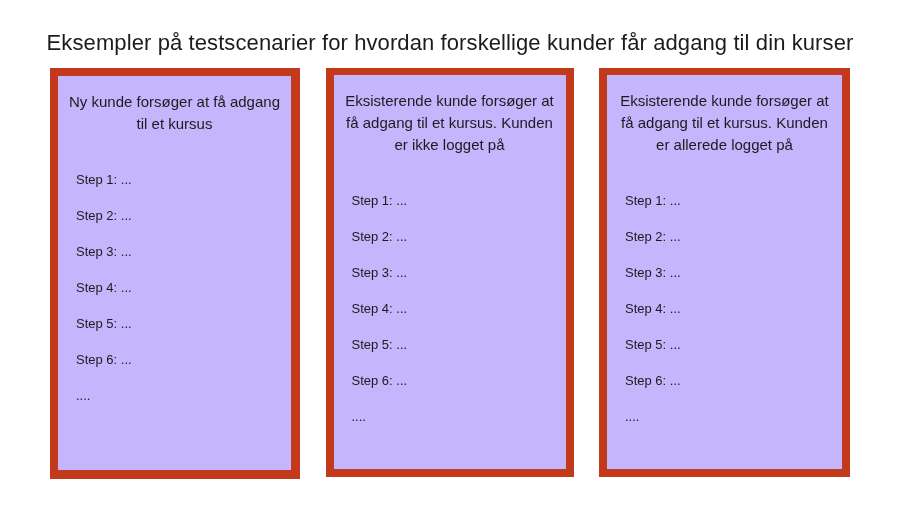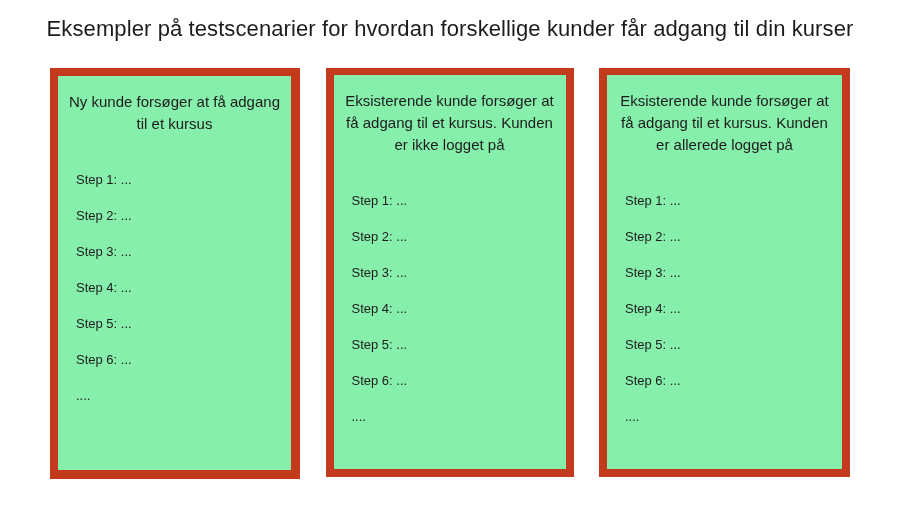--- a/index.html
+++ b/index.html
@@ -18,21 +18,21 @@
   .slide {
     position: relative;
     width: 900px;
     height: 508px;
     background: #ffffff;
   }
 
   .slide-title {
     position: absolute;
     left: 0;
-    top: 15px;
+    top: 29px;
     width: 900px;
     text-align: center;
     font-size: 22px;
     line-height: 28px;
     font-weight: 400;
     color: #1c1c1c;
     letter-spacing: 0.1px;
   }
 
   .cards {
@@ -41,21 +41,21 @@
     top: 68px;
     width: 800px;
     height: 412px;
     display: flex;
     align-items: flex-start;
     justify-content: space-between;
   }
 
   .card {
     box-sizing: border-box;
-    background: #86efac;
+    background: #c4b5fd;
     border-style: solid;
     border-color: #C2391B;
     border-width: 8px;
     position: relative;
   }
 
   .card-1 {
     width: 250px;
     height: 411px;
     border-width: 8px 9px 9px 8px;

